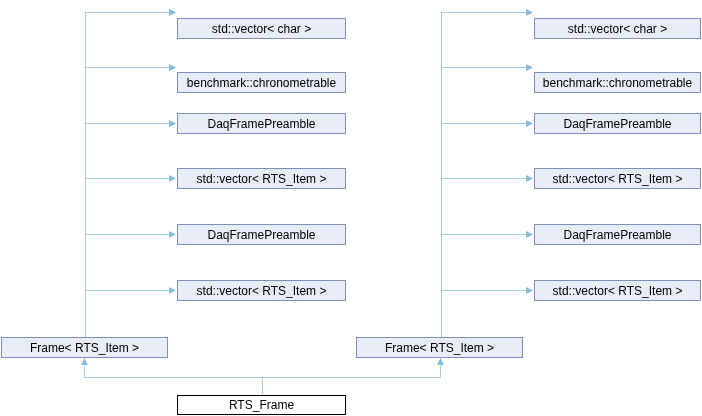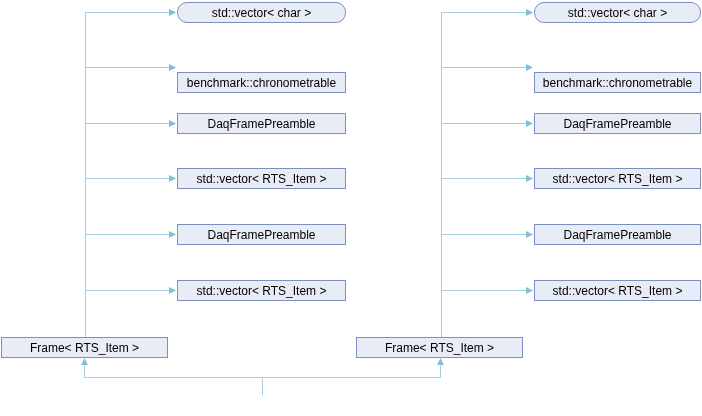--- a/index.html
+++ b/index.html
@@ -46,21 +46,21 @@
     cursor: pointer;
   }
   .node.main {
     background: var(--main-fill, #ffffff);
     border-color: var(--main-border, #000000);
     cursor: default;
   }
   
   .col-left  { left: 177px; width: 169px; height: 21px; }
   .col-right { left: 534px; width: 167px; height: 21px; }
-  .row-0 { top: 2px; border-radius: 10px; }
+  .row-0 { top: 18px; }
   .row-1 { top: 72px; }
   .row-2 { top: 113px; }
   .row-3 { top: 168px; }
   .row-4 { top: 224px; }
   .row-5 { top: 280px; }
   .frame-left  { left: 1px;   top: 337px; width: 167px; height: 21px; }
   .frame-right { left: 356px; top: 337px; width: 167px; height: 21px; }
   .main-node   { left: 177px; top: 395px; width: 169px; height: 20px; }
 </style>
 </head>
@@ -116,14 +116,15 @@
   <div class="node col-right row-0">std::vector&lt; char &gt;</div>
   <div class="node col-right row-1">benchmark::chronometrable</div>
   <div class="node col-right row-2">DaqFramePreamble</div>
   <div class="node col-right row-3">std::vector&lt; RTS_Item &gt;</div>
   <div class="node col-right row-4">DaqFramePreamble</div>
   <div class="node col-right row-5">std::vector&lt; RTS_Item &gt;</div>
 
   <div class="node frame-left">Frame&lt; RTS_Item &gt;</div>
   <div class="node frame-right">Frame&lt; RTS_Item &gt;</div>
 
+  <div class="node main main-node">RTS_Frame</div>
 
 </div>
 
 </body></html>

